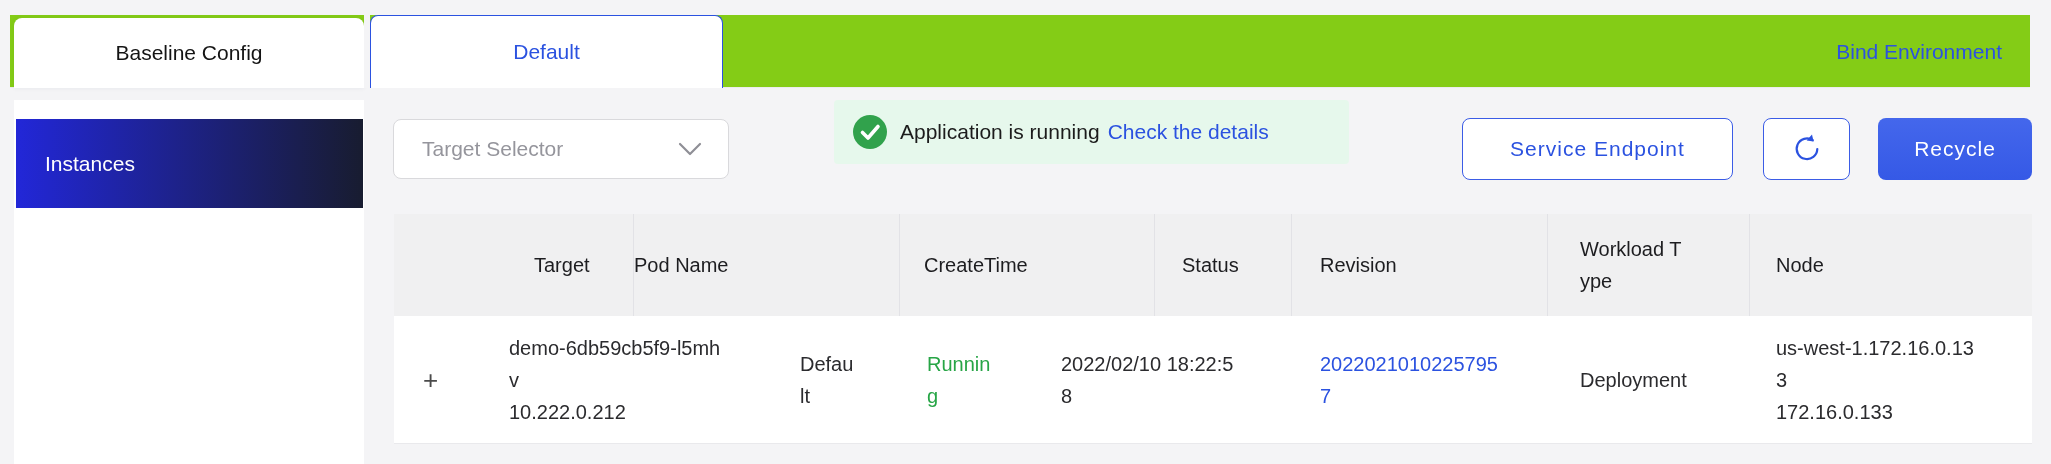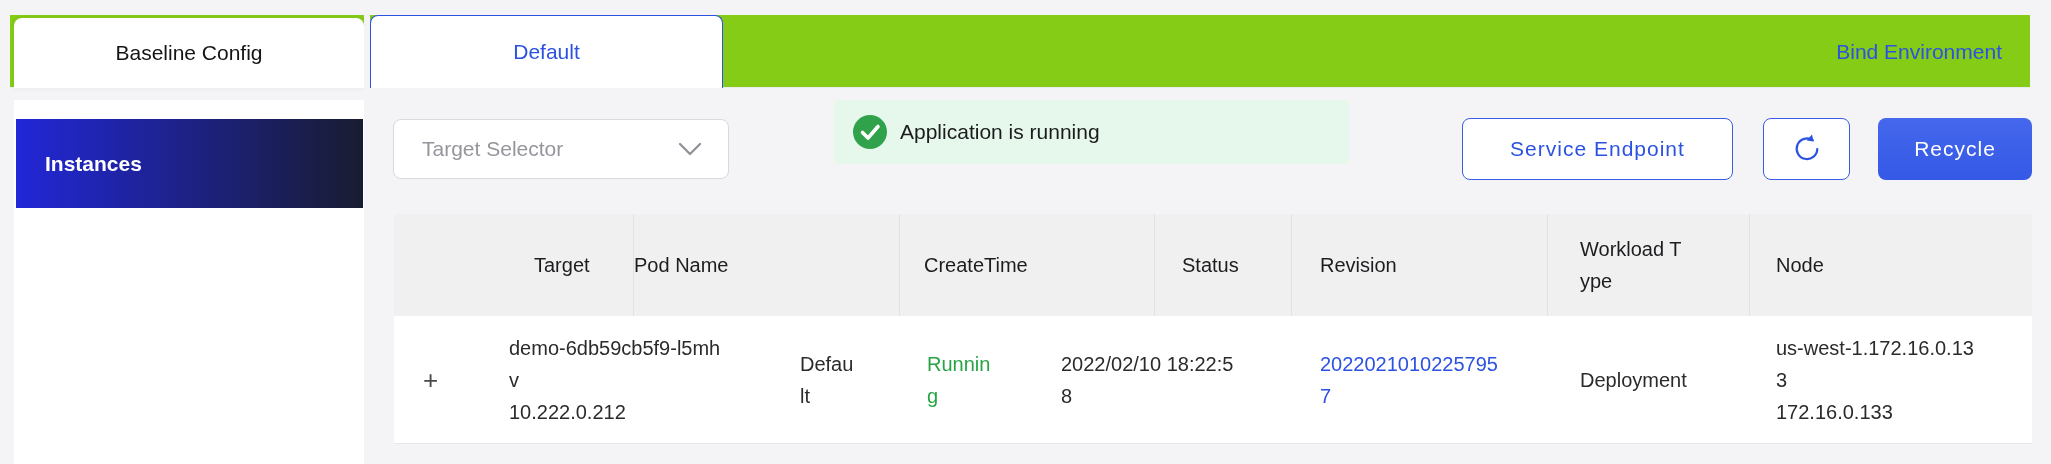--- a/index.html
+++ b/index.html
@@ -48,21 +48,21 @@
     position:absolute;right:28px;top:0;height:73px;line-height:73px;
     color:var(--accent);font-size:21px;cursor:pointer;text-decoration:none;
   }
   
   .sidebar{
     position:absolute;left:14px;top:100px;width:350px;height:364px;background:#ffffff;
   }
   .side-item{
     position:absolute;left:2px;top:19px;width:347px;height:89px;
     background:linear-gradient(90deg,var(--side-grad-start),var(--side-grad-end));
-    color:#ffffff;font-size:21px;font-weight:700;
+    color:#ffffff;font-size:21px;font-weight:400;
     display:flex;align-items:center;padding-left:29px;cursor:pointer;
   }
   
   .select{
     position:absolute;left:393px;top:119px;width:336px;height:60px;
     background:#fff;border:1px solid #d9d9dc;border-radius:8px;
     display:flex;align-items:center;padding:0 26px 0 28px;cursor:pointer;
   }
   .select .placeholder{color:var(--text-gray);font-size:21px;flex:1;}
   .banner{
@@ -143,20 +143,21 @@
 </div>
 
 <div class="banner">
   <span class="icon">
     <svg width="36" height="36" viewBox="0 0 36 36">
       <circle cx="18" cy="18" r="17" fill="#31a24c"></circle>
       <path d="M10.5 18.5 L16 24 L26 12.5" fill="none" stroke="#ffffff" stroke-width="3.6" stroke-linecap="round" stroke-linejoin="round"></path>
     </svg>
   </span>
   <span class="msg">Application is running</span>
+  <a>Check the details</a>
 </div>
 
 <button class="btn outline btn-service">Service Endpoint</button>
 
 <button class="btn outline btn-refresh">
   <span class="icon">
     <svg width="32" height="32" viewBox="0 0 32 32">
       <path d="M21.8 7.2 A10.3 10.3 0 1 0 26.3 16" fill="none" stroke="#2b52e0" stroke-width="2.2" stroke-linecap="round"></path>
       <path d="M21.0 1.6 L22.6 8.6 L15.6 7.4 Z" fill="#2b52e0"></path>
     </svg>

